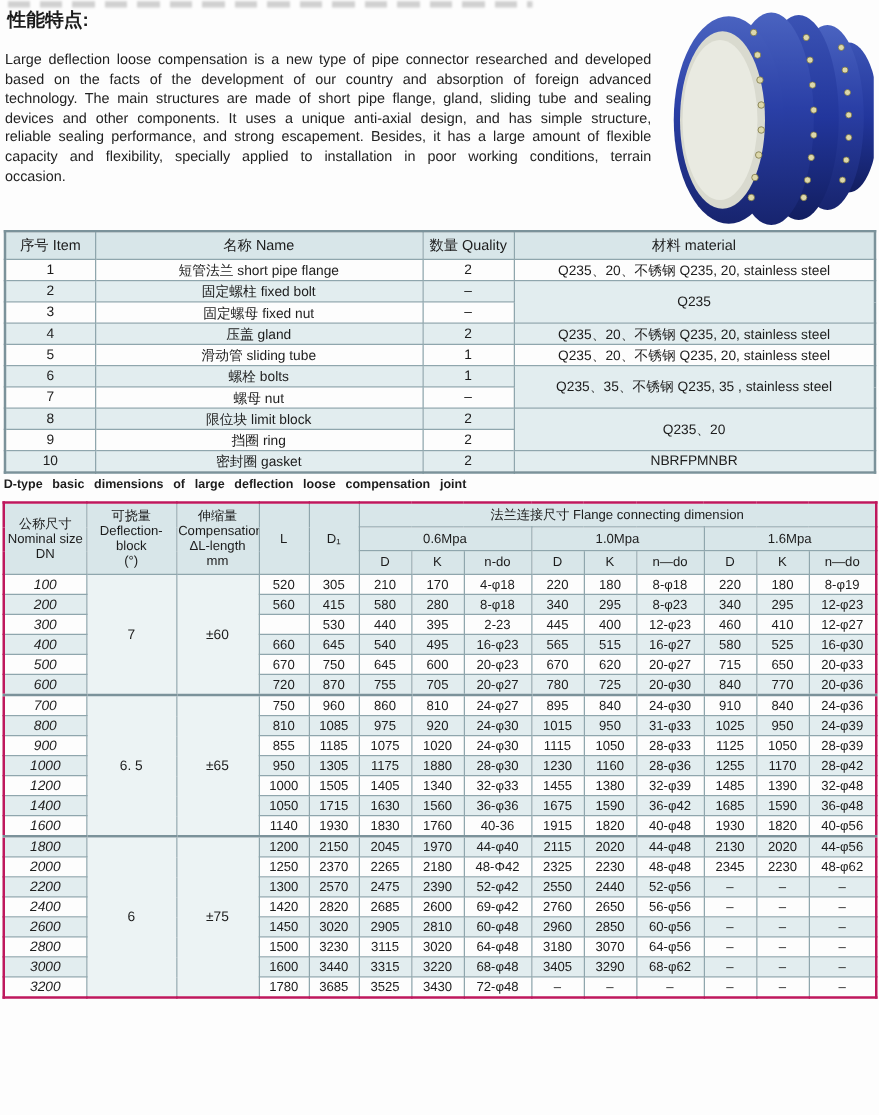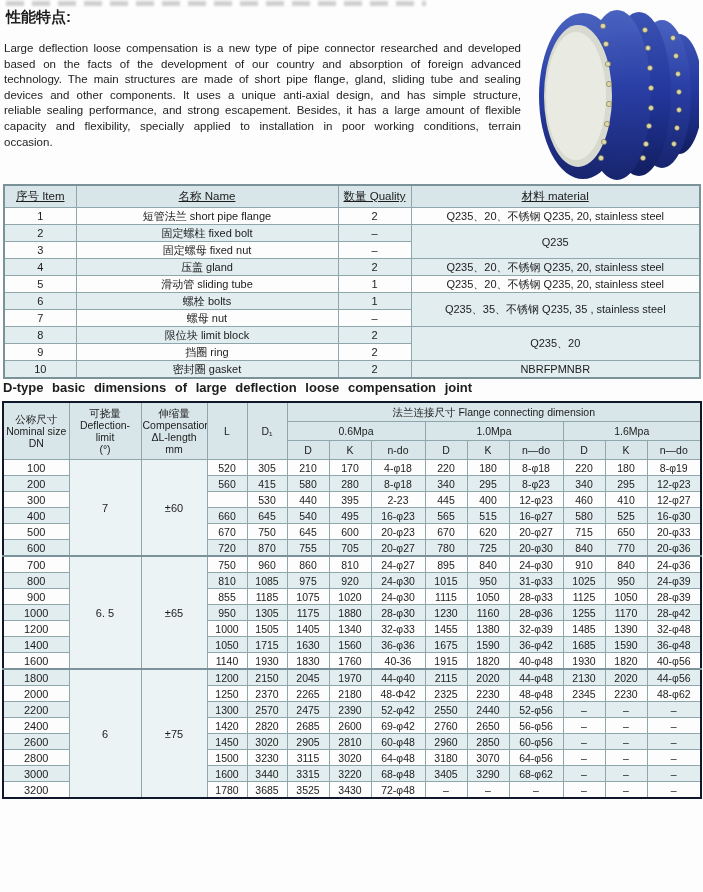--- a/index.html
+++ b/index.html
@@ -34,39 +34,39 @@
     word-spacing:2px;color:#222;
   }
 
   
   table{border-collapse:collapse;table-layout:fixed;}
   .materials{width:696px;margin:10px 0 0 3px;border:2px solid #7b929a;}
   .materials th,.materials td{
     border:1px solid #8fa6ad;text-align:center;padding:0 2px;overflow:hidden;
     font-weight:normal;
   }
-  .materials th{background:#d8e6e9;height:21px;font-size:11.5px;text-decoration:underline;}
+  .materials th{background:#d8e6e9;height:21px;font-size:11.5px;}
   .materials td{height:16px;font-size:11px;}
   tr.tint td{background:#e2edef;}
   td.merged{background:#fff;}
 
   .dims-title-cn{font-size:14px;font-weight:bold;margin:9px 0 0 3px;line-height:16px;}
-  .dims-title-en{font-size:13px;font-weight:bold;margin:1px 0 0 3px;line-height:15px;word-spacing:5px;}
-
-  .dims{width:698px;margin:6px 0 0 2px;border:2px solid #0f172a;}
+  .dims-title-en{font-size:10px;font-weight:bold;margin:1px 0 0 3px;line-height:15px;word-spacing:5px;}
+
+  .dims{width:698px;margin:6px 0 0 2px;border:2px solid #be185d;}
   .dims th,.dims td{
     border:1px solid #8fa6ad;text-align:center;padding:0 1px;overflow:hidden;
     font-weight:normal;
   }
   .dims th{background:#d8e6e9;font-size:10.5px;line-height:12px;white-space:pre-line;}
   .dims thead tr th{height:18px;}
   .dims td{height:15px;font-size:10.5px;}
   .dims td.gcell{background:#ecf3f4;font-size:11px;}
   .dims tr.gstart td{border-top:2px solid #7b929a;}
-  .dims td.dn{font-size:11px;}
+  .dims td.dn{font-size:11px;font-style:italic;}
 </style>
 </head>
 <body>
 
 <div class="page">
 
   <div class="top-remnant"></div>
 
   <div class="intro">
     <div class="photo">
@@ -216,21 +216,21 @@
         <col style="width:42px">
         <col style="width:54px">
     </colgroup>
     <thead>
       <tr>
         <th rowspan="3">公称尺寸
 Nominal size
 DN</th>
         <th rowspan="3">可挠量
 Deflection-
-limit
+block
 (°)</th>
         <th rowspan="3">伸缩量
 Compensation
 ΔL-length
 mm</th>
         <th rowspan="3">L</th>
         <th rowspan="3">D₁</th>
         <th colspan="9">法兰连接尺寸 Flange connecting dimension</th>
       </tr>
       <tr>

